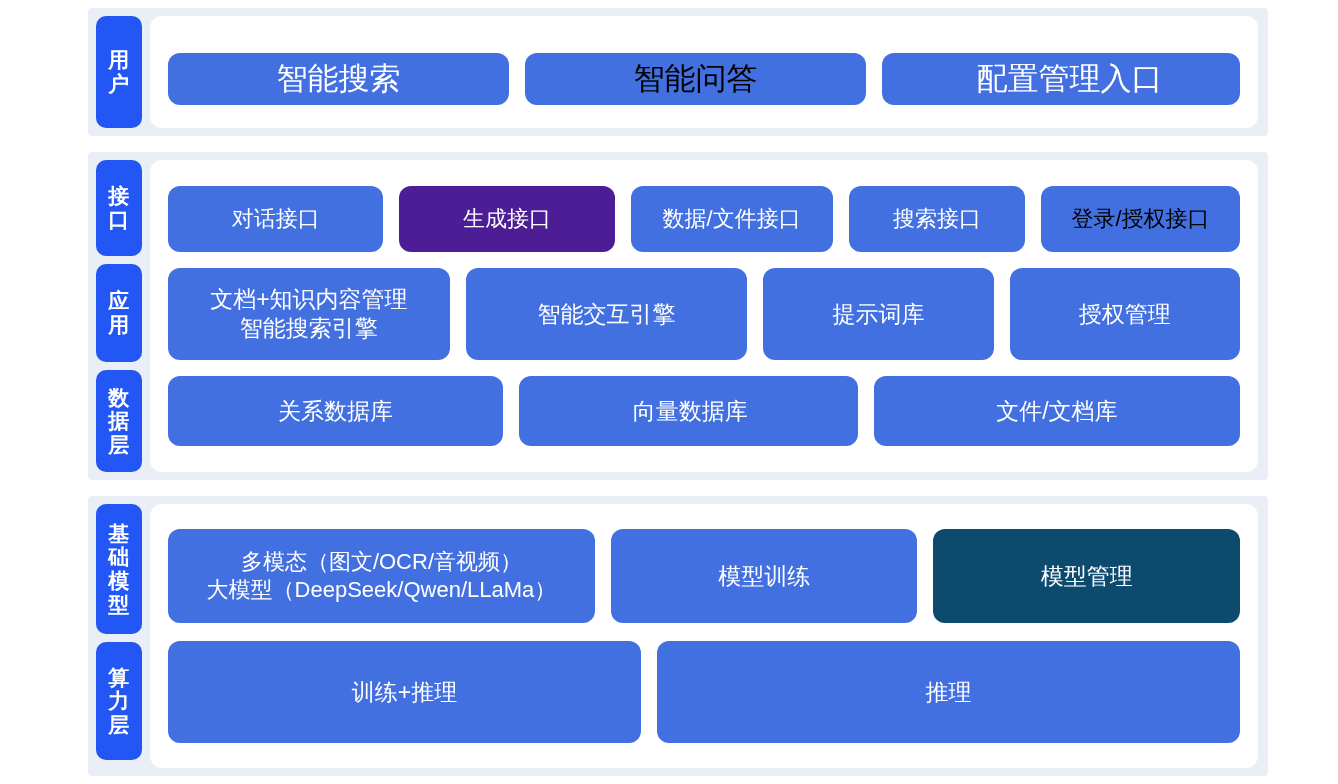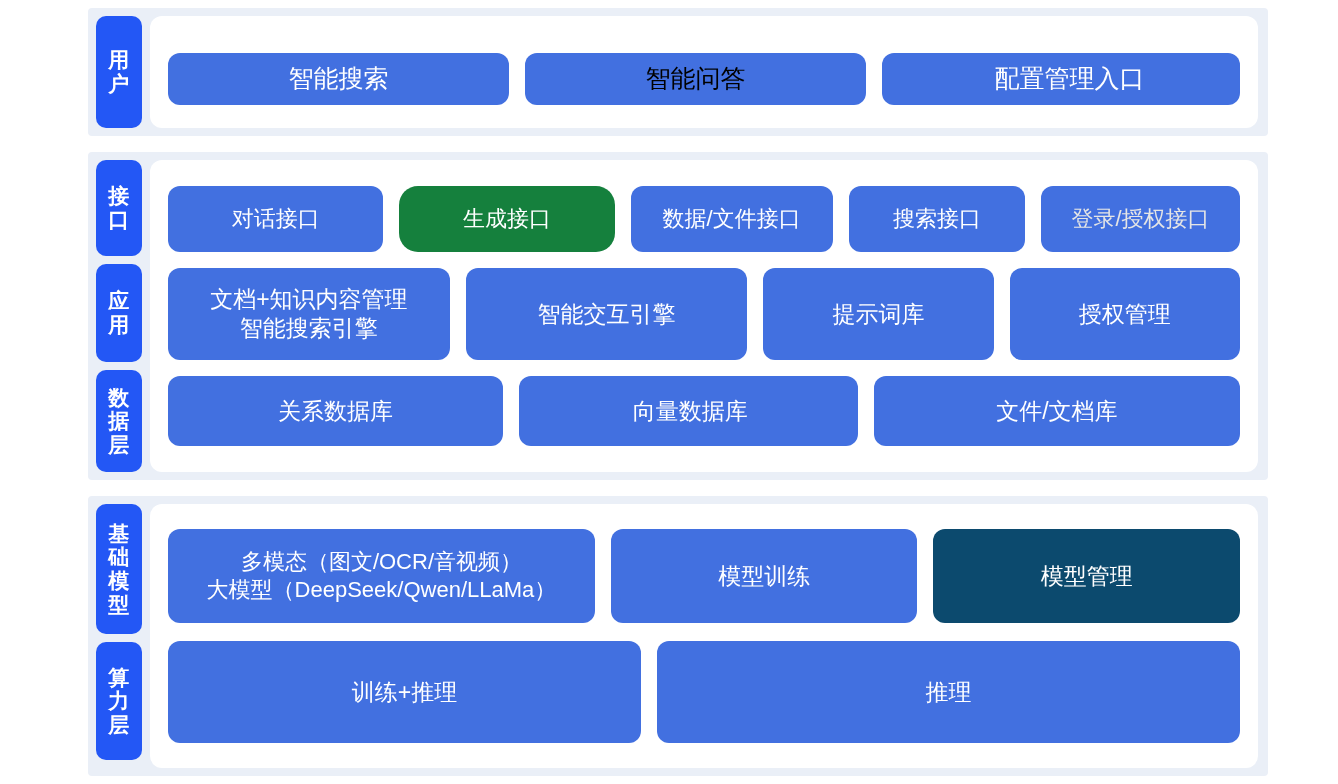--- a/index.html
+++ b/index.html
@@ -110,21 +110,21 @@
     display: flex;
     align-items: center;
     justify-content: center;
     text-align: center;
     font-size: 23px;
     line-height: 1.26;
     padding: 6px 10px;
     white-space: pre-line;
   }
 
-  .row-users .node   { height: 52px; flex: 1 1 0; font-size: 25px; margin-top: 13px; }
+  .row-users .node   { height: 52px; flex: 1 1 0; font-size: 31px; margin-top: 13px; }
   .row-interface .node { height: 66px; font-size: 22px; }
   .row-app .node     { height: 92px; font-size: 23px; }
   .row-data .node    { height: 70px; font-size: 23px; }
   .row-model .node   { height: 94px; font-size: 23px; }
   .row-compute .node { height: 102px; font-size: 23px; }
 
   
   .row-interface .n0 { flex: 1.20 1 0; }
   .row-interface .n1 { flex: 1.20 1 0; }
   .row-interface .n2 { flex: 1.12 1 0; }
@@ -168,24 +168,24 @@
   <div class="band band-middle" style="background: rgb(234, 239, 247);">
     <div class="tabcol">
       <div class="tab tab-interface" style="background: rgb(35, 87, 245);">接口</div>
       <div class="tab tab-app" style="background: rgb(35, 87, 245);">应用</div>
       <div class="tab tab-data" style="background: rgb(35, 87, 245);">数据层</div>
     </div>
     <div class="panel" style="background: rgb(255, 255, 255);">
 
       <div class="row row-interface">
         <div class="node n0" style="background: rgb(66, 112, 224); color: rgb(255, 255, 255);">对话接口</div>
-        <div class="node n1" style="background: #15803d; color: rgb(255, 255, 255); border-radius: 19px;">生成接口</div>
+        <div class="node n1" style="background: #4c1d95; color: rgb(255, 255, 255);">生成接口</div>
         <div class="node n2" style="background: rgb(66, 112, 224); color: rgb(255, 255, 255);">数据/文件接口</div>
         <div class="node n3" style="background: rgb(66, 112, 224); color: rgb(255, 255, 255);">搜索接口</div>
-        <div class="node n4" style="background: rgb(66, 112, 224); color: #e5e5e5;">登录/授权接口</div>
+        <div class="node n4" style="background: rgb(66, 112, 224); color: #000000;">登录/授权接口</div>
       </div>
 
       <div class="row row-app">
         <div class="node n0" style="background: rgb(66, 112, 224); color: rgb(255, 255, 255);">文档+知识内容管理
 智能搜索引擎</div>
         <div class="node n1" style="background: rgb(66, 112, 224); color: rgb(255, 255, 255);">智能交互引擎</div>
         <div class="node n2" style="background: rgb(66, 112, 224); color: rgb(255, 255, 255);">提示词库</div>
         <div class="node n3" style="background: rgb(66, 112, 224); color: rgb(255, 255, 255);">授权管理</div>
       </div>
 

